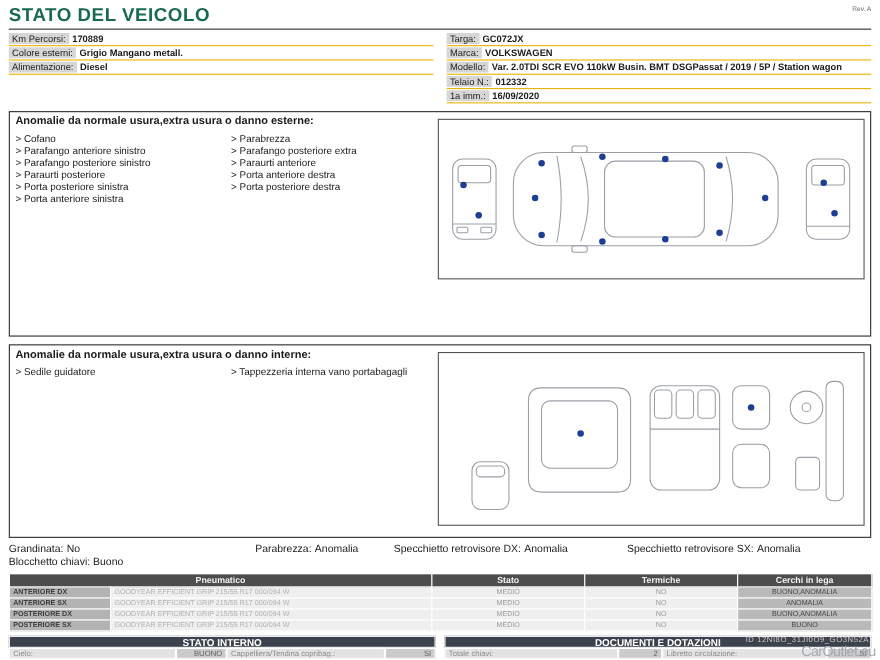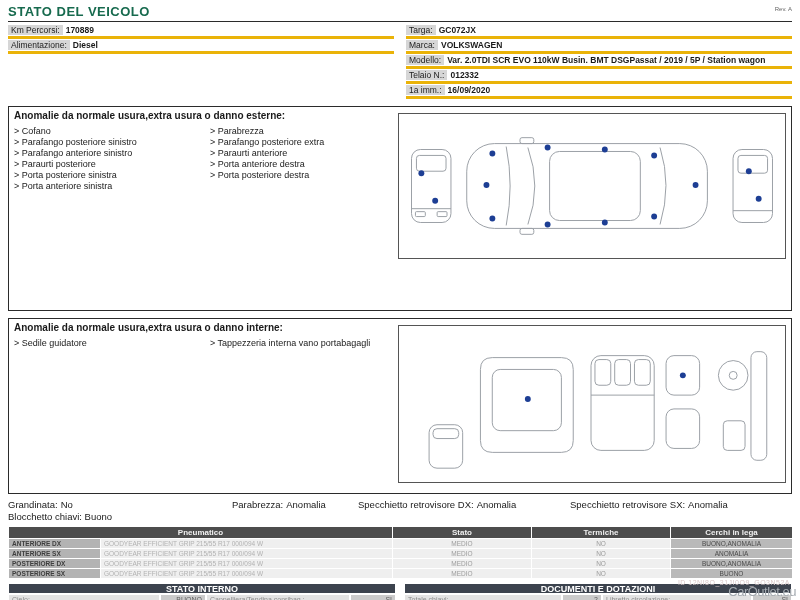--- a/index.html
+++ b/index.html
@@ -1,26 +1,26 @@
 <!DOCTYPE html>
 <html><head>
 <meta charset="utf-8">
 <style>
   * { margin:0; padding:0; box-sizing:border-box; }
   html,body { width:800px; height:600px; overflow:hidden; }
   body { background:#fff; font-family:"Liberation Sans", sans-serif; color:#1a1a1a; position:relative; }
   .page { position:absolute; inset:0; padding:4px 8px 0; }
 
   .hdr { display:flex; justify-content:space-between; align-items:flex-start; border-bottom:1.5px solid #2b2b2b; padding-bottom:2px; }
-  .title { color:#176a4e; font-size:13px; font-weight:bold; letter-spacing:.5px; }
+  .title { color:#176a4e; font-size:17px; font-weight:bold; letter-spacing:.5px; }
   .rev { font-size:6px; color:#666; margin-top:2px; }
 
   .info { display:flex; gap:12px; margin-top:3px; }
   .info-col { flex:1; }
-  .info-row { border-bottom:3px solid #eab308; font-size:8.5px; line-height:10px; padding-bottom:1px; margin-bottom:1px; }
+  .info-row { border-bottom:1px solid #eab308; font-size:8.5px; line-height:10px; padding-bottom:1px; margin-bottom:1px; }
   .lbl { background:#d6d6d6; padding:0 3px; display:inline-block; color:#222; }
   .val { font-weight:bold; margin-left:3px; }
 
   .section { border:1px solid #2b2b2b; margin-top:6px; position:relative; padding:3px 5px; }
   .s1 { height:205px; }
   .s2 { height:176px; margin-top:7px; }
   .sec-title { font-weight:bold; font-size:10px; }
   .lists { display:flex; margin-top:5px; }
   ul.anom { list-style:none; font-size:9px; line-height:11px; }
   ul.anom li::before { content:"> "; }
@@ -72,20 +72,23 @@
     <span class="title">STATO DEL VEICOLO</span>
     <span class="rev">Rev. A</span>
   </div>
 
   <div class="info">
     <div class="info-col">
       <div class="info-row">
         <span class="lbl">Km Percorsi:</span><span class="val">170889</span>
       </div>
       <div class="info-row">
+        <span class="lbl">Colore esterni:</span><span class="val">Grigio Mangano metall.</span>
+      </div>
+      <div class="info-row">
         <span class="lbl">Alimentazione:</span><span class="val">Diesel</span>
       </div>
     </div>
     <div class="info-col">
       <div class="info-row">
         <span class="lbl">Targa:</span><span class="val">GC072JX</span>
       </div>
       <div class="info-row">
         <span class="lbl">Marca:</span><span class="val">VOLKSWAGEN</span>
       </div>
@@ -99,22 +102,22 @@
         <span class="lbl">1a imm.:</span><span class="val">16/09/2020</span>
       </div>
     </div>
   </div>
 
   <div class="section s1">
     <div class="sec-title">Anomalie da normale usura,extra usura o danno esterne:</div>
     <div class="lists">
       <ul class="anom c1">
         <li><span>Cofano</span></li>
+        <li><span>Parafango anteriore sinistro</span></li>
         <li><span>Parafango posteriore sinistro</span></li>
-        <li><span>Parafango anteriore sinistro</span></li>
         <li><span>Paraurti posteriore</span></li>
         <li><span>Porta posteriore sinistra</span></li>
         <li><span>Porta anteriore sinistra</span></li>
       </ul>
       <ul class="anom c2">
         <li><span>Parabrezza</span></li>
         <li><span>Parafango posteriore extra</span></li>
         <li><span>Paraurti anteriore</span></li>
         <li><span>Porta anteriore destra</span></li>
         <li><span>Porta posteriore destra</span></li>

